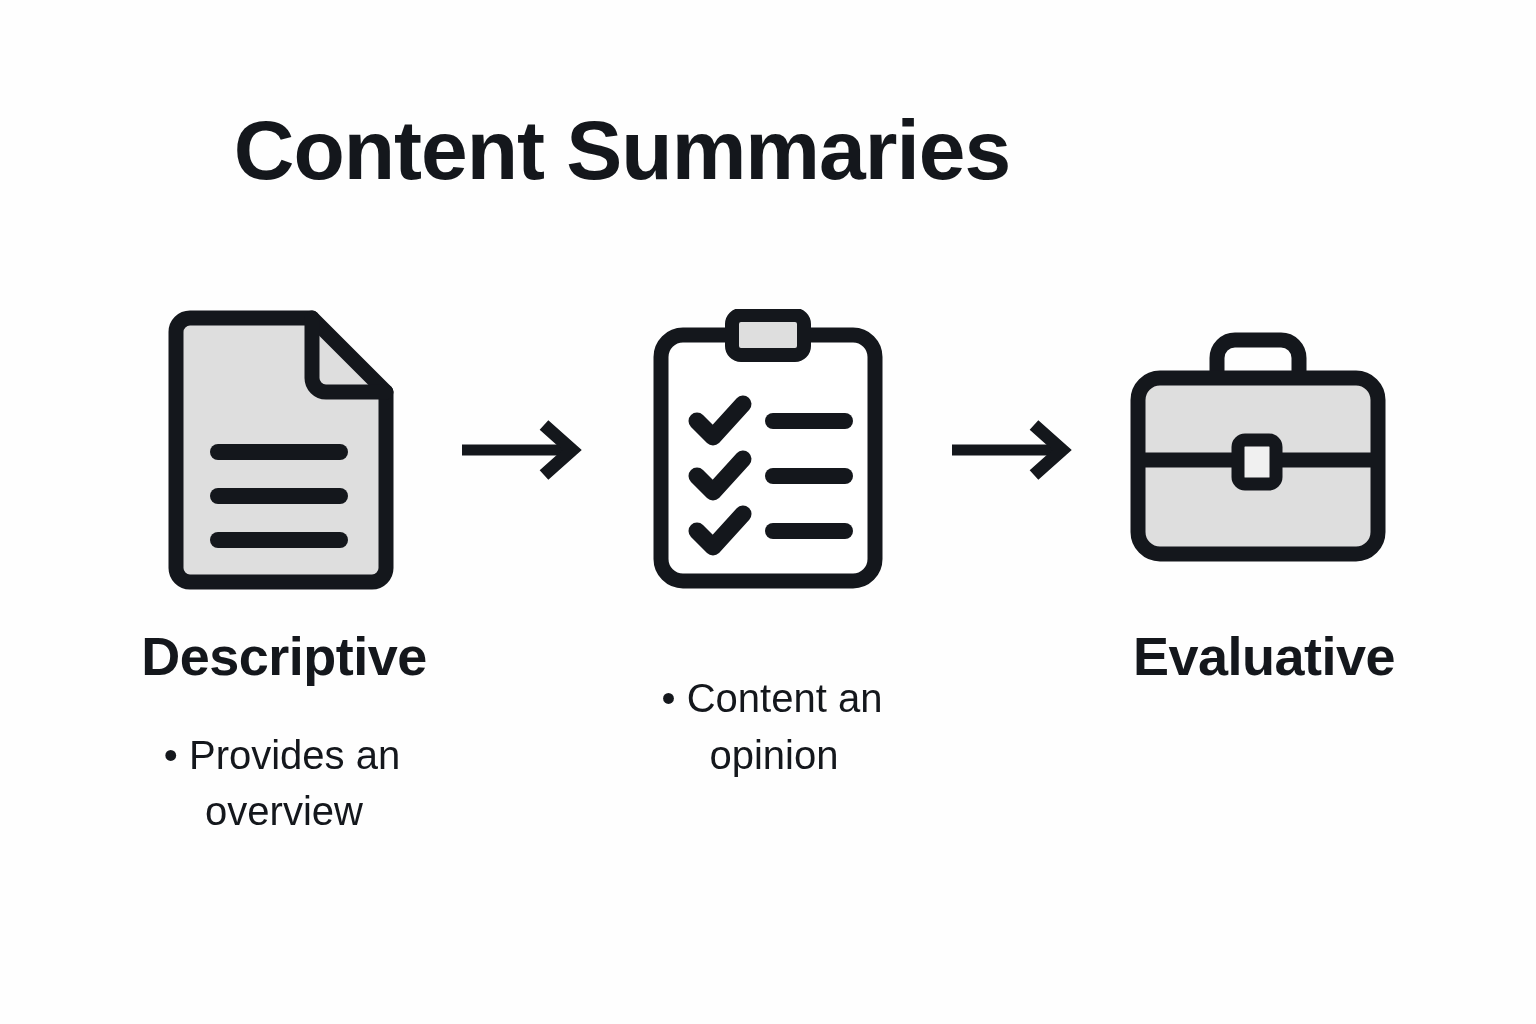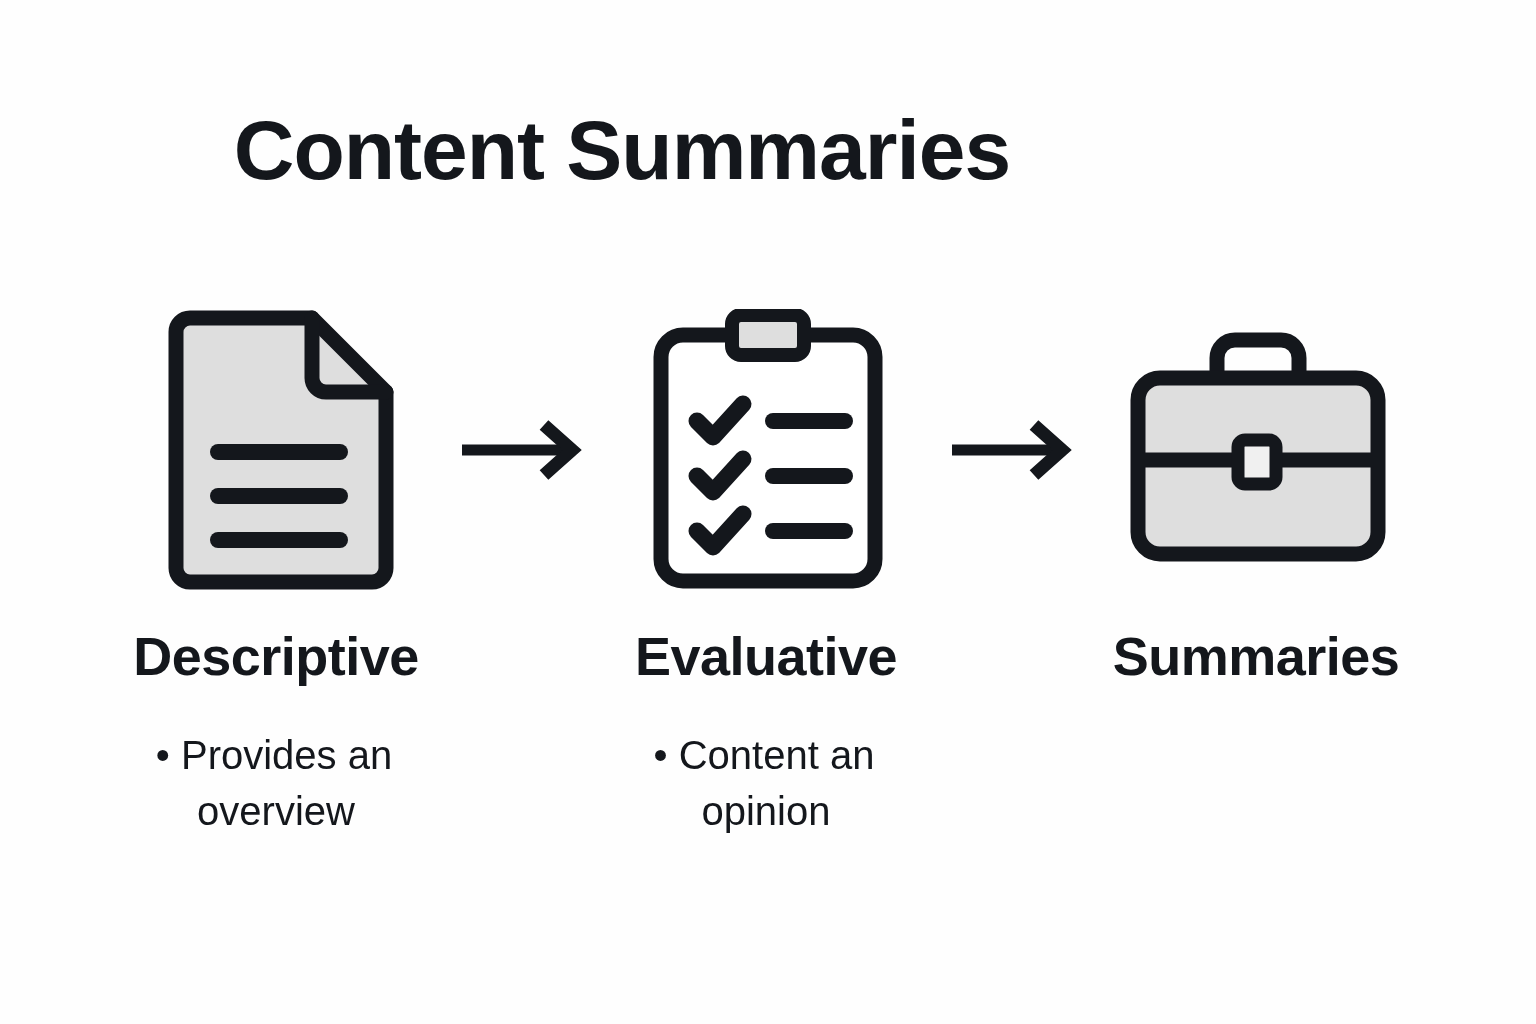--- a/index.html
+++ b/index.html
@@ -64,21 +64,21 @@
     display: flex;
     align-items: center;
     justify-content: center;
     flex: 0 0 auto;
   }
 
   
   .captions {
     position: absolute;
     top: 628px;
-    left: 8px;
+    left: 16px;
     width: 1516px;
     display: flex;
     flex-direction: row;
     justify-content: center;
     align-items: flex-start;
   }
 
   .col {
     width: 300px;
     flex: 0 0 auto;
@@ -188,30 +188,29 @@
         <li class="bullet-item">
           <span class="bullet-dot">•</span>
           <span>Provides an overview</span>
         </li>
       </ul>
     </div>
 
     <div class="col-gap"></div>
 
     <div class="col">
-      <div class="col-title">Evaluative</div>
       <ul class="bullet-list">
         <li class="bullet-item">
           <span class="bullet-dot">•</span>
           <span>Content an opinion</span>
         </li>
       </ul>
     </div>
 
     <div class="col-gap"></div>
 
     <div class="col wide">
-      <div class="col-title">Summaries</div>
+      <div class="col-title">Evaluative</div>
     </div>
 
   </div>
 
 </div>
 
 </body></html>

